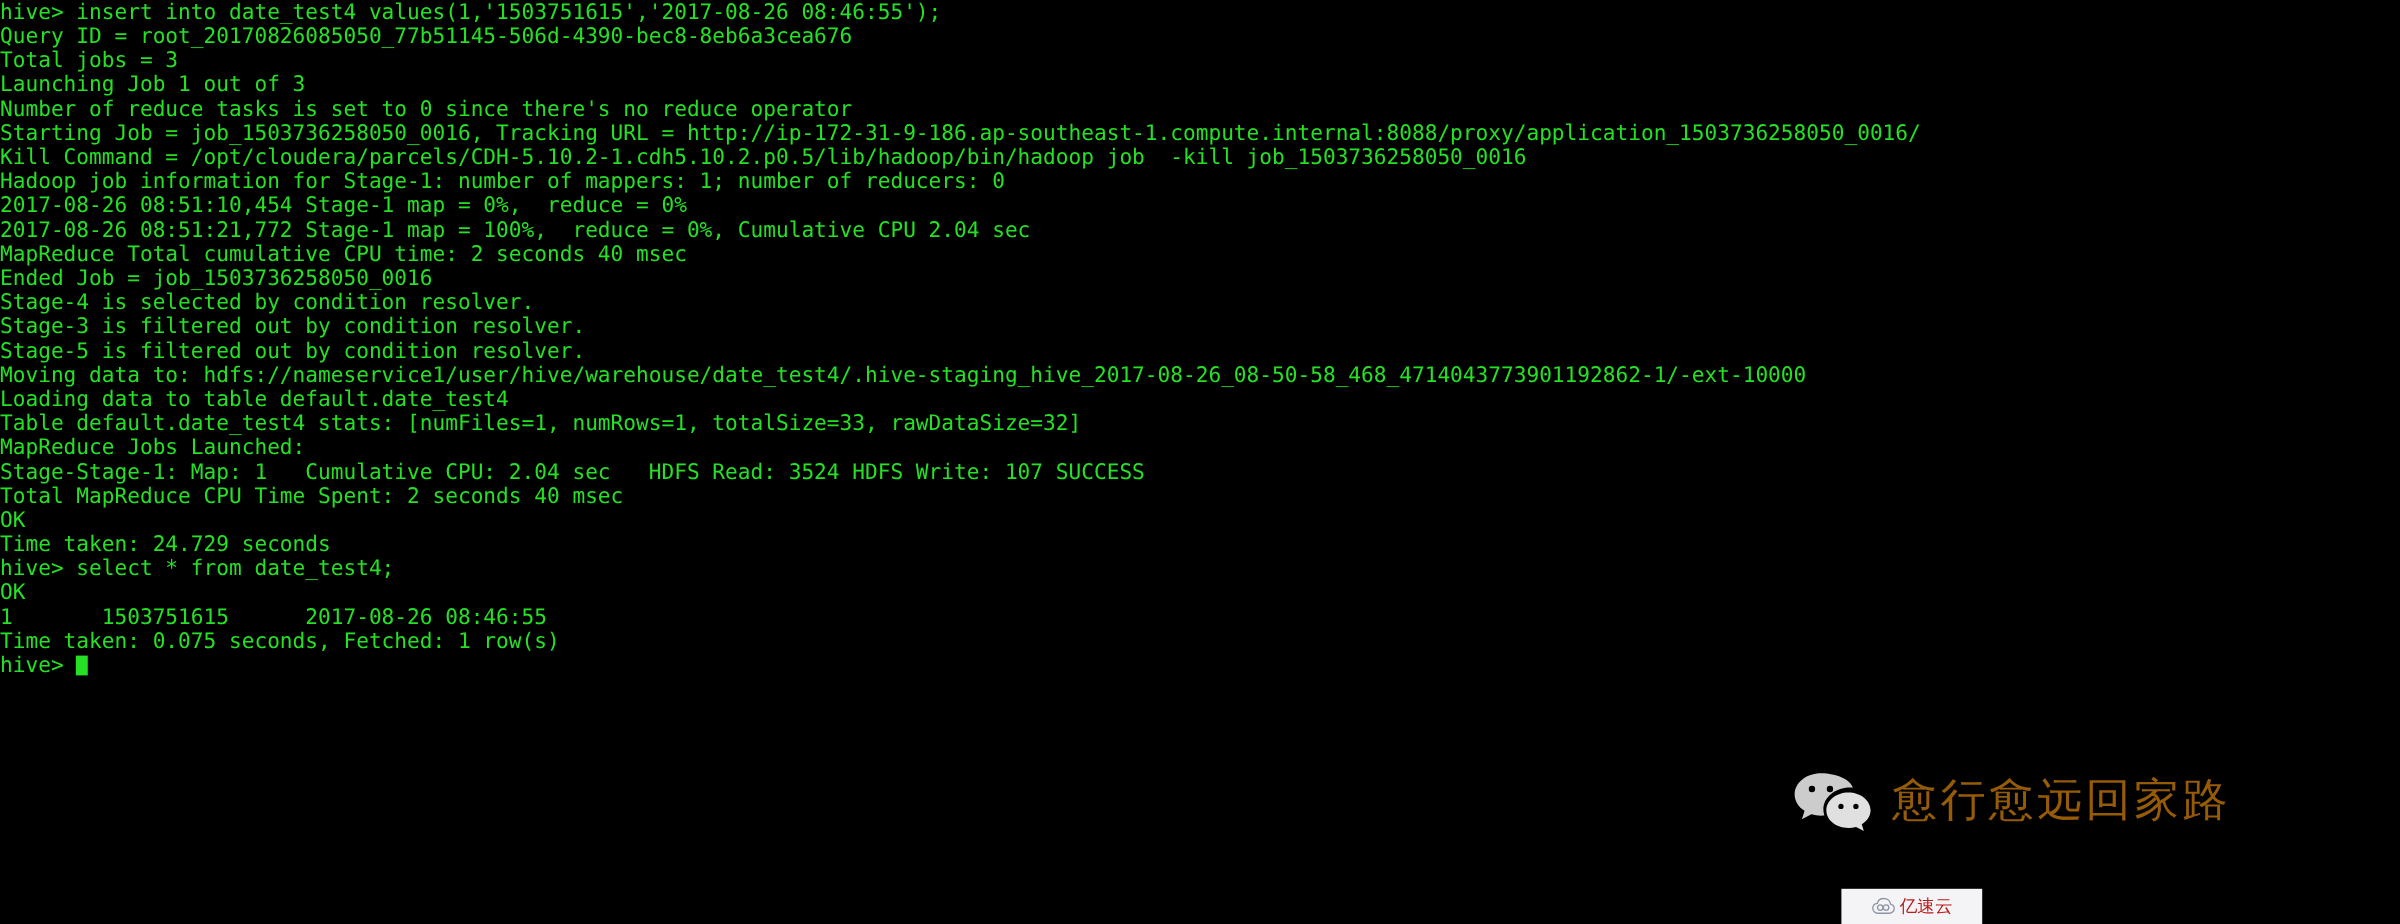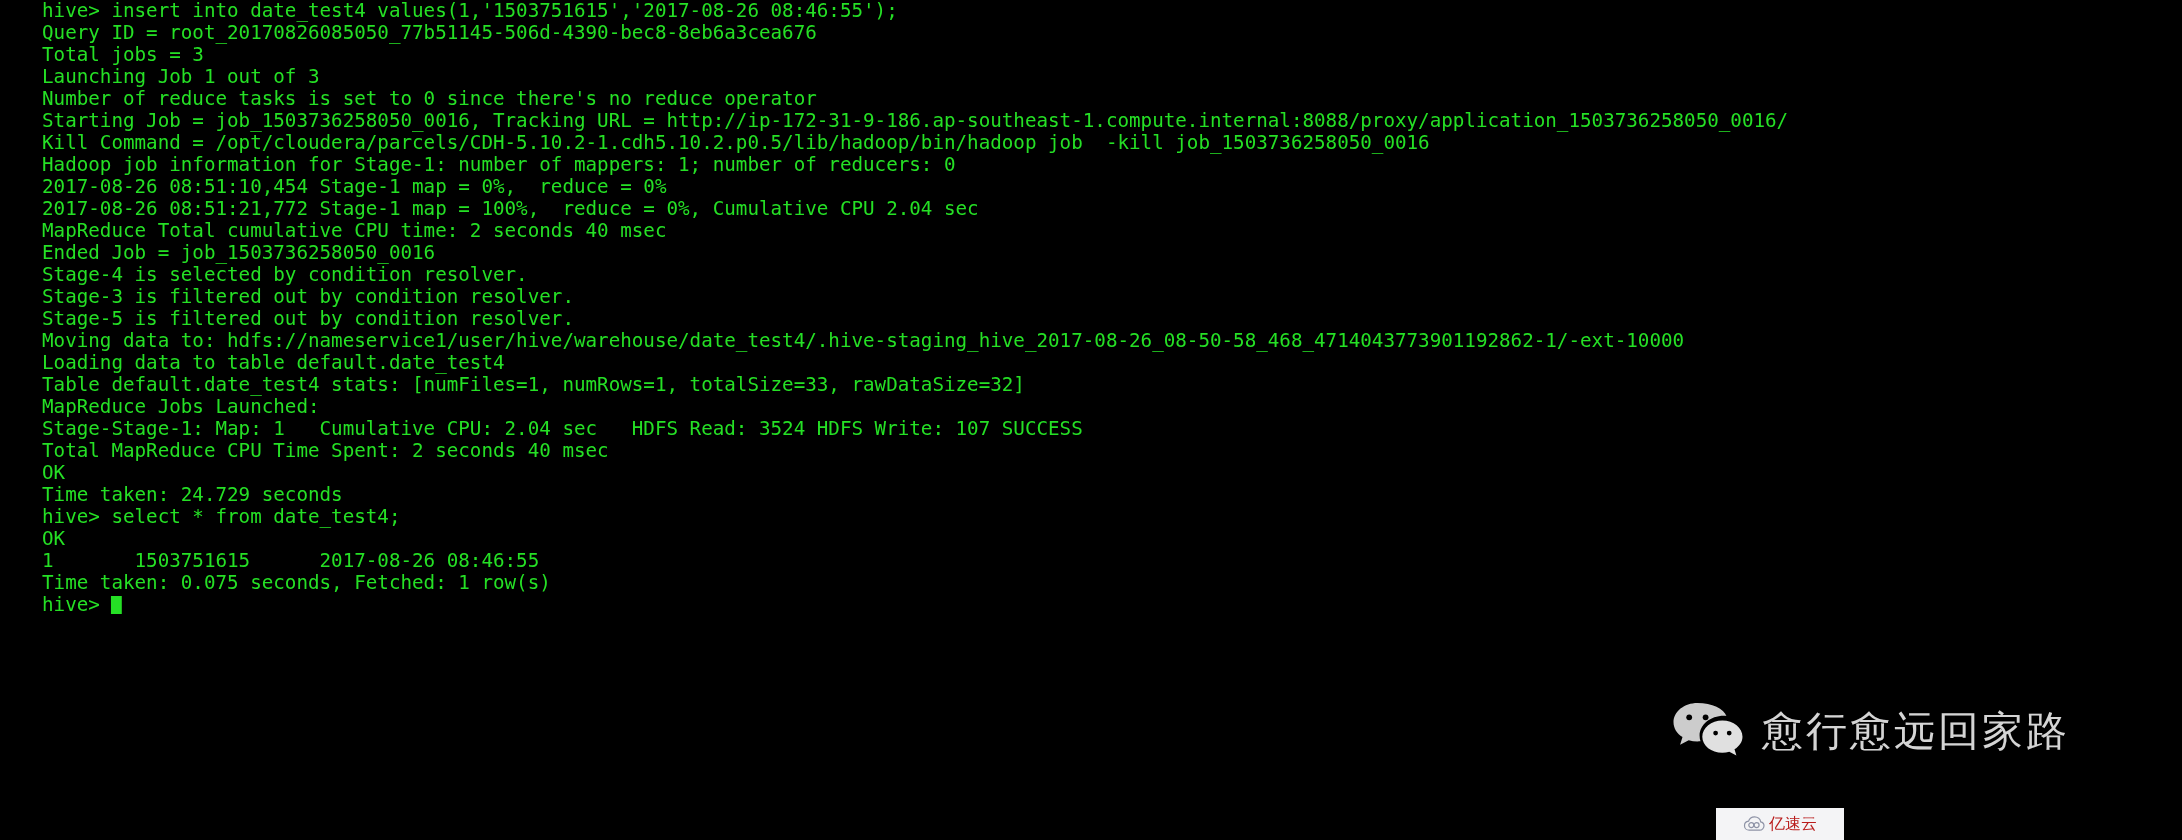--- a/index.html
+++ b/index.html
@@ -17,21 +17,20 @@
 
   #terminal {
     position: absolute;
     left: 0;
     top: 0;
     width: 1802px;
     height: 840px;
     background: #000000;
     padding: 0;
     box-sizing: border-box;
-    margin-left: 42px;
   }
 
   #console-lines {
     position: absolute;
     left: 0px;
     top: 0px;
     width: 2182px;
   }
 
   .line {
@@ -68,22 +67,22 @@
     opacity: 0.93;
     pointer-events: none;
   }
   .wechat-logo {
     position: relative;
     width: 72px;
     height: 62px;
   }
   .wechat-logo svg { display: block; }
   #wechat-title {
-    color: #e5e5e5;
-    font-family: Liberation Sans, sans-serif;
+    color: #a16207;
+    font-family: Liberation Mono, monospace;
     font-size: 41px;
     letter-spacing: 3px;
     line-height: 1;
     white-space: nowrap;
     font-weight: 400;
   }
 
   
   #site-badge {
     position: absolute;

